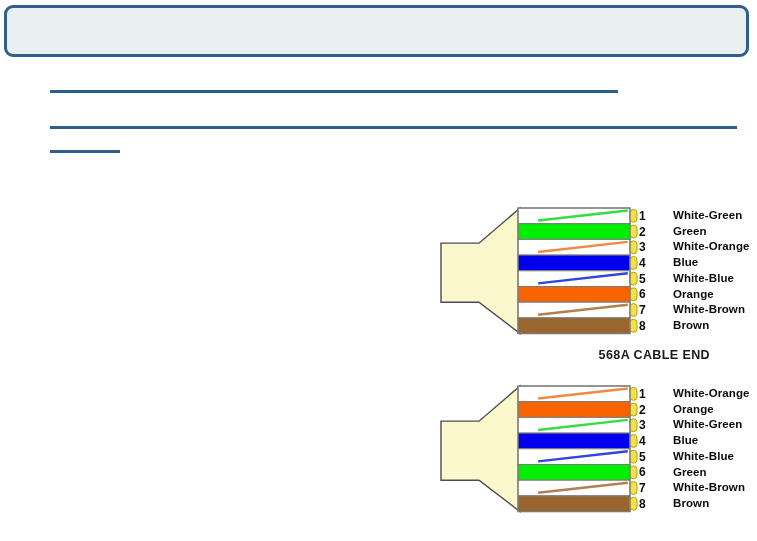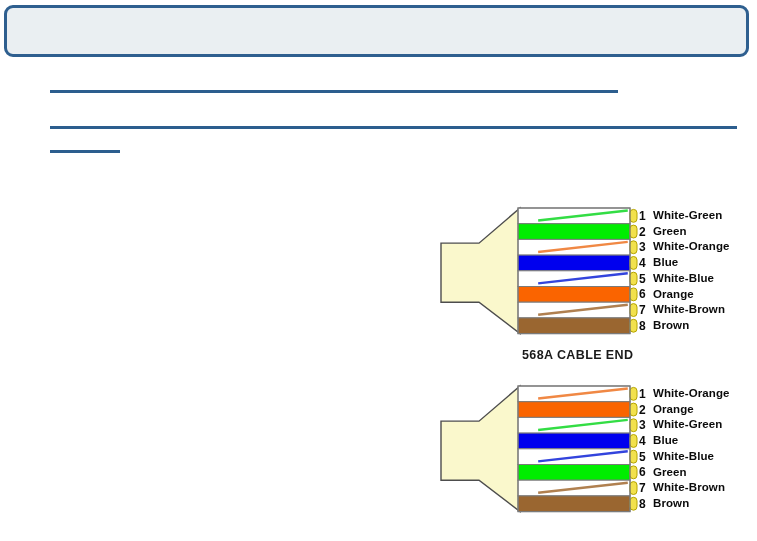--- a/index.html
+++ b/index.html
@@ -85,28 +85,29 @@
     font-family: "Liberation Sans", sans-serif;
     line-height: 1;
   }
   .pin-name {
     font-size: 11.5px;
     font-weight: bold;
     color: #0b0b0b;
     font-family: "Liberation Sans", sans-serif;
     line-height: 1;
     letter-spacing: 0.1px;
+    margin-left: 20px;
   }
 
   .cable-caption {
     position: absolute;
-    left: 94px;
+    left: 102px;
     top: 143px;
     width: 180px;
-    text-align: left;
+    text-align: right;
     font-size: 12.5px;
     font-weight: bold;
     color: #1a1a1a;
     letter-spacing: 0.4px;
     font-family: "Liberation Sans", sans-serif;
     white-space: nowrap;
   }
 </style>
 </head>
 <body>

